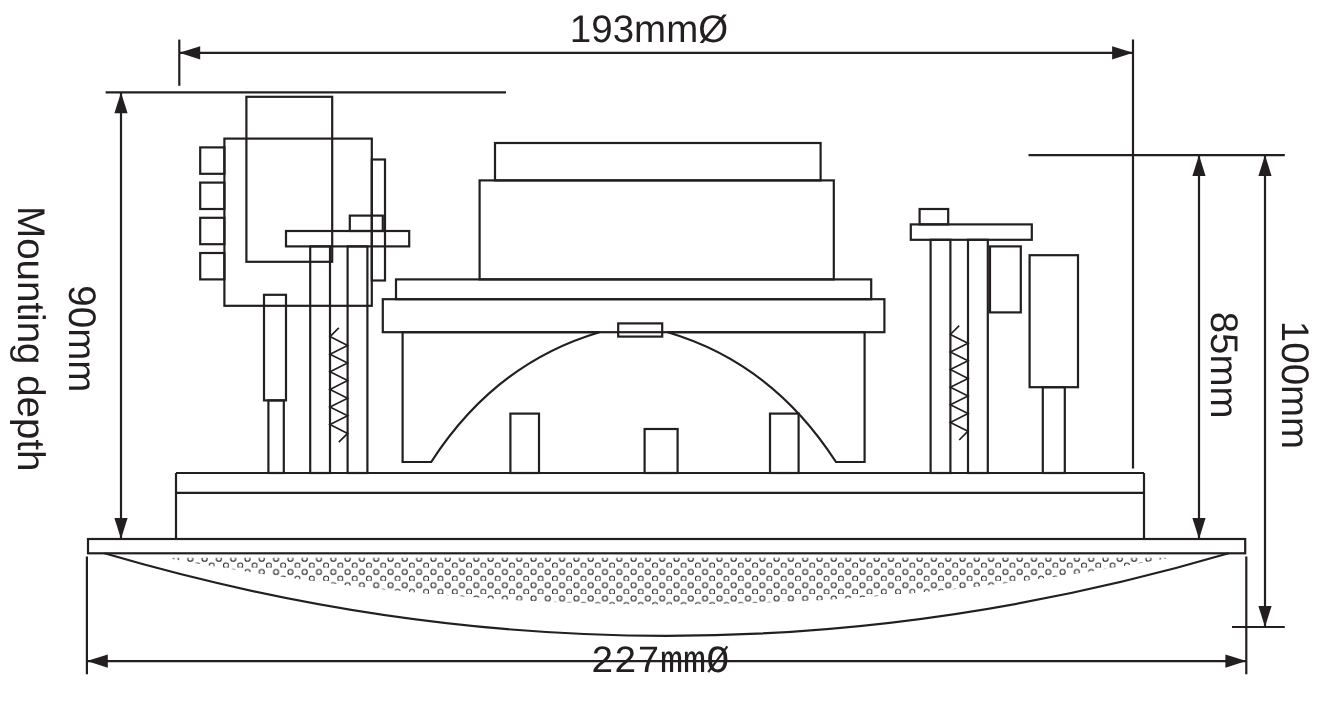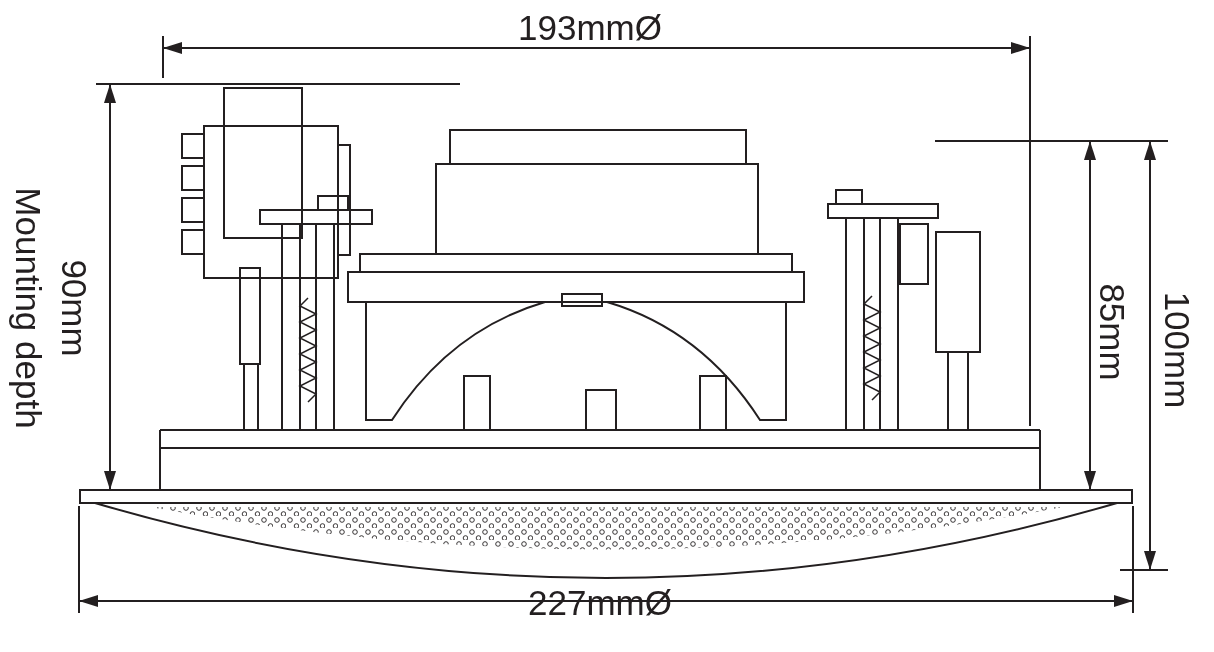--- a/index.html
+++ b/index.html
@@ -146,15 +146,15 @@
   <div class="dim-label" style="left:590px; top:27px;">193mmØ</div>
 
   <div class="dim-label vertical" style="left:28px; top:308px;">Mounting depth</div>
 
   <div class="dim-label vertical" style="left:74px; top:308px;">90mm</div>
 
   <div class="dim-label vertical" style="left:1112px; top:332px;">85mm</div>
 
   <div class="dim-label vertical" style="left:1177px; top:350px;">100mm</div>
 
-  <div class="dim-label" style="left:600px; top:602px;">227mmØ</div>
+  <div class="dim-label" style="left:600px; top:602px;font-family:Liberation Mono, monospace;">227mmØ</div>
 
 </div>
 
 </body></html>

